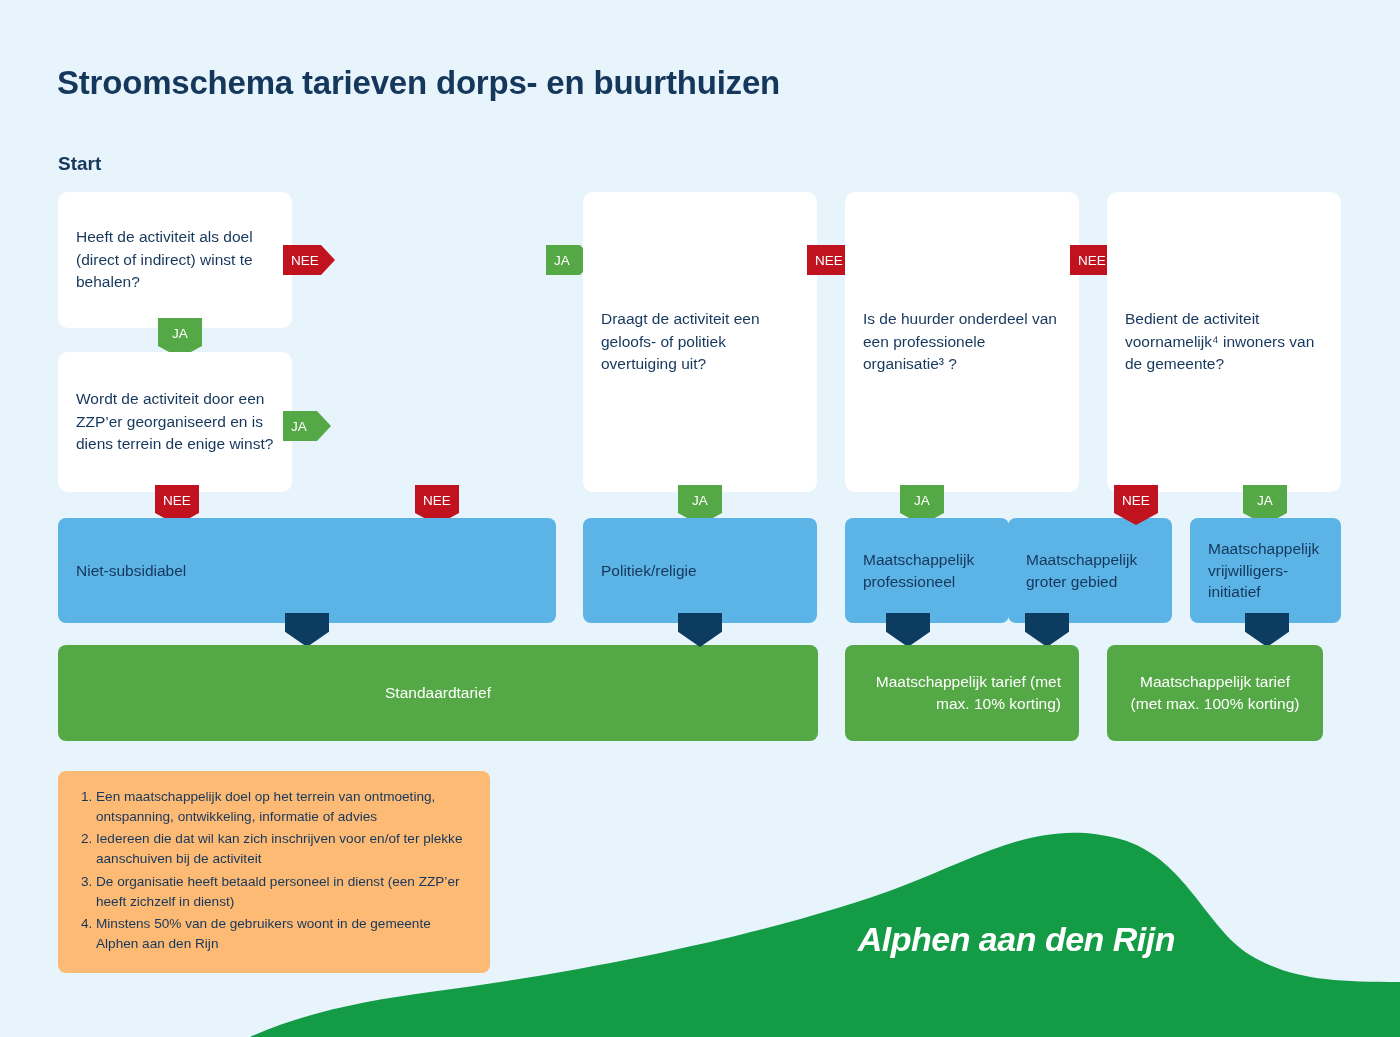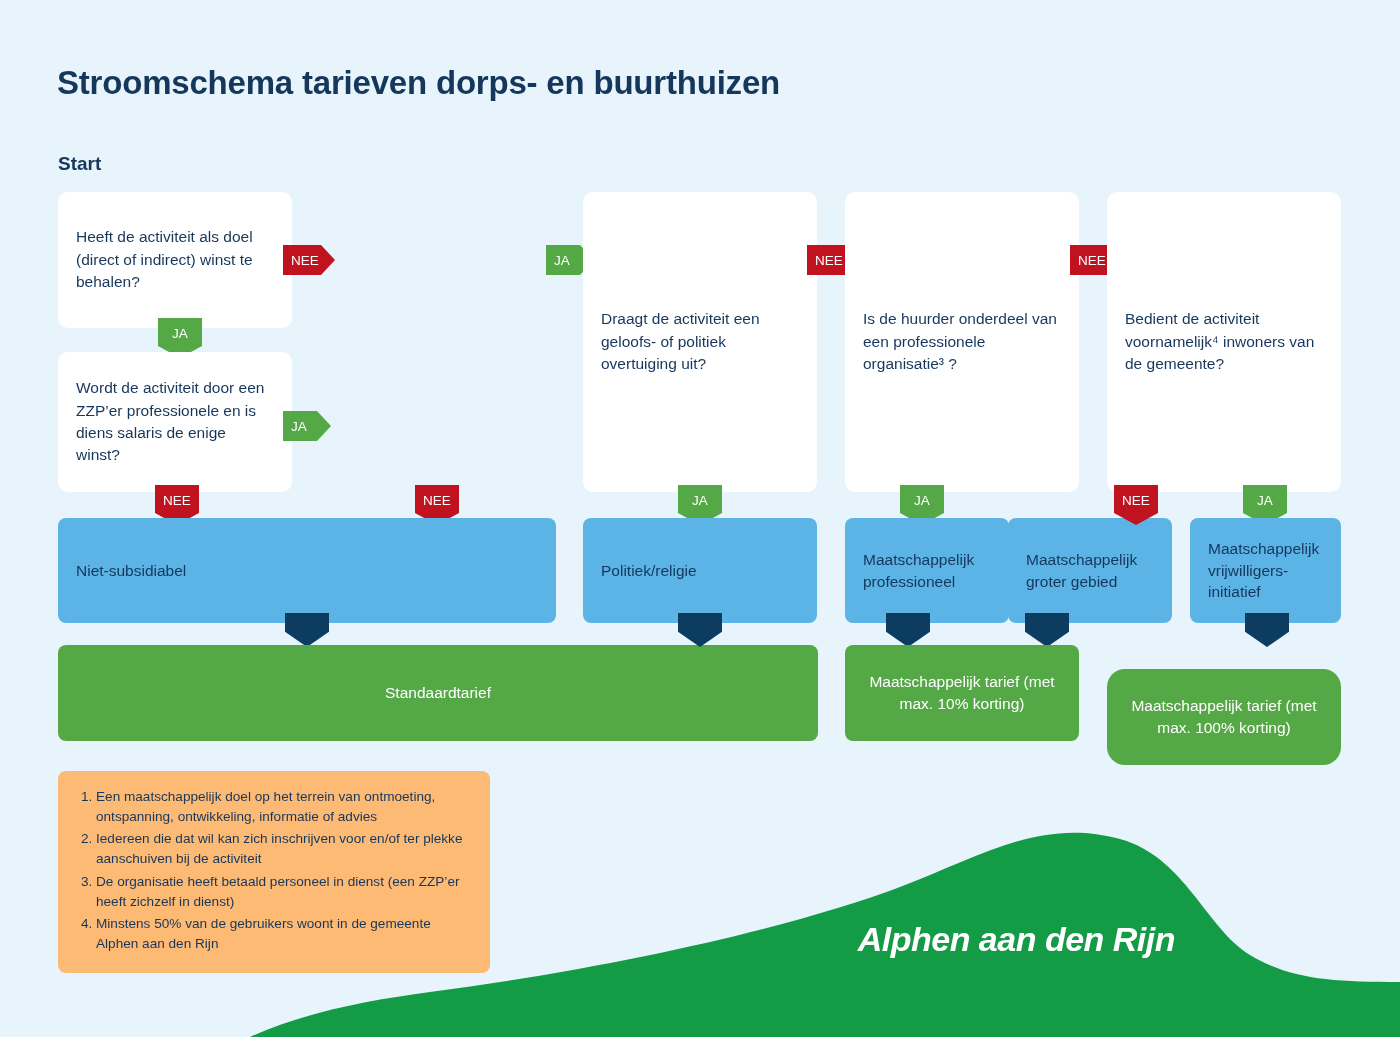--- a/index.html
+++ b/index.html
@@ -180,21 +180,21 @@
 
   <div class="tag right nee" style="left:283px; top:245px; width:52px;">
     <span>NEE</span>
   </div>
 
   <div class="tag down ja" style="left:158px; top:318px;">
     <span>JA</span>
   </div>
 
   <div class="qbox" style="left:58px; top:352px; width:234px; height:140px;">
-    <div class="qtext">Wordt de activiteit door een ZZP’er professionele en is diens salaris de enige winst?</div>
+    <div class="qtext">Wordt de activiteit door een ZZP’er georganiseerd en is diens terrein de enige winst?</div>
   </div>
 
   <div class="tag right ja" style="left:283px; top:411px; width:48px;">
     <span>JA</span>
   </div>
 
   <div class="tag down nee" style="left:155px; top:485px;">
     <span>NEE</span>
   </div>
 
@@ -252,21 +252,21 @@
   </div>
 
   <div class="connector" style="left:886px; top:613px;"></div>
 
   <div class="blue-box" style="left:1008px; top:518px; width:164px; height:105px;">
     <span>Maatschappelijk groter gebied</span>
   </div>
 
   <div class="connector" style="left:1025px; top:613px;"></div>
 
-  <div class="green-box" style="left:845px; top:645px; width:234px; height:96px;">
+  <div class="green-box" style="left:845px; top:645px; width:234px; height:96px;text-align:right;">
     <span>Maatschappelijk tarief (met max. 10% korting)</span>
   </div>
 
   <div class="qbox" style="left:1107px; top:192px; width:234px; height:300px;">
     <div class="qtext">Bedient de activiteit voornamelijk⁴ inwoners van de gemeente?</div>
   </div>
 
   <div class="tag down nee" style="left:1114px; top:485px;">
     <span>NEE</span>
   </div>
@@ -274,21 +274,21 @@
   <div class="tag down ja" style="left:1243px; top:485px;">
     <span>JA</span>
   </div>
 
   <div class="blue-box" style="left:1190px; top:518px; width:151px; height:105px;">
     <span>Maatschappelijk vrijwilligers-initiatief</span>
   </div>
 
   <div class="connector" style="left:1245px; top:613px;"></div>
 
-  <div class="green-box" style="left:1107px; top:669px; width:234px; height:96px;border-radius:18px;">
+  <div class="green-box" style="left:1107px; top:645px; width:216px; height:96px;">
     <span>Maatschappelijk tarief (met max. 100% korting)</span>
   </div>
 
   <div class="notes">
     <ol>
       <li>Een maatschappelijk doel op het terrein van ontmoeting, ontspanning, ontwikkeling, informatie of advies</li>
       <li>Iedereen die dat wil kan zich inschrijven voor en/of ter plekke aanschuiven bij de activiteit</li>
       <li>De organisatie heeft betaald personeel in dienst (een ZZP’er heeft zichzelf in dienst)</li>
       <li>Minstens 50% van de gebruikers woont in de gemeente Alphen aan den Rijn</li>
     </ol>

